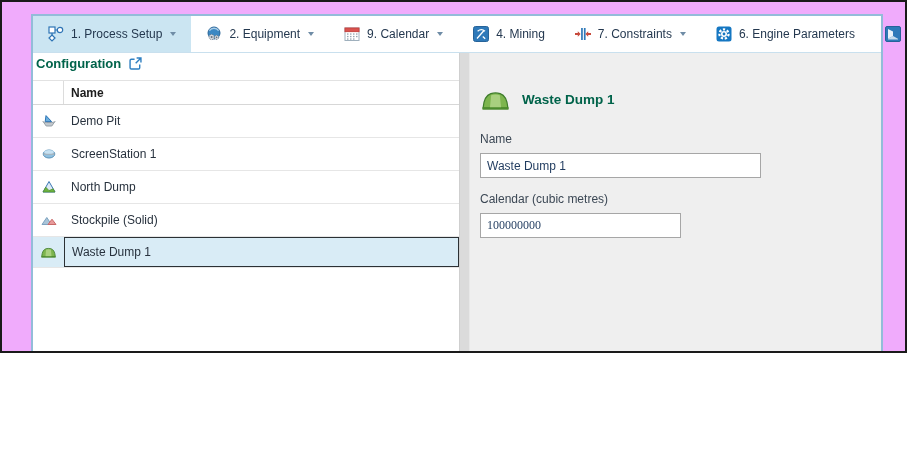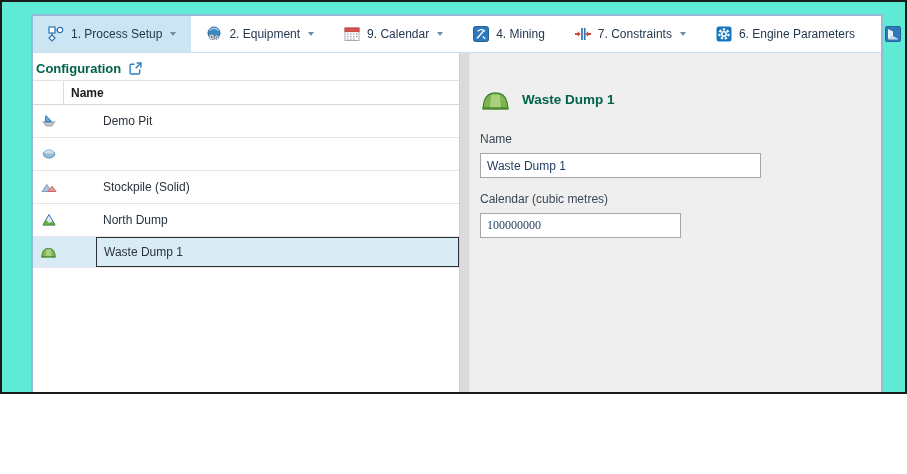--- a/index.html
+++ b/index.html
@@ -1,39 +1,39 @@
 <!DOCTYPE html>
 <html><head>
 <meta charset="utf-8">
 <style>
   * { margin:0; padding:0; box-sizing:border-box; }
   html,body { width:907px; height:474px; background:#fff; font-family:"Liberation Sans", sans-serif; }
-  .canvas { position:relative; width:907px; height:394px; background:#5eead4; border:2px solid #1a1a1a; overflow:hidden; }
+  .canvas { position:relative; width:907px; height:353px; background:#f0abfc; border:2px solid #1a1a1a; overflow:hidden; }
 
   .app-frame { position:absolute; left:29px; top:12px; width:852px; height:444px;
                border:2px solid #93bcd9; background:#fff; display:flex; flex-direction:column; }
 
   
   .tab-bar { height:37px; background:#fff; border-bottom:1px solid #c9e0ee; display:flex; align-items:stretch; flex:0 0 auto; }
   .tab { display:flex; align-items:center; gap:7px; padding:0 15px; font-size:12px; color:#24384f; white-space:nowrap; cursor:default; }
   .tab.selected { background:#cbe5f2; }
   .tab svg { flex:0 0 auto; display:block; }
   .caret { width:0; height:0; border-left:3.5px solid transparent; border-right:3.5px solid transparent; border-top:4px solid #6f8ca6; margin-left:1px; }
 
   
   .content { flex:1 1 auto; display:flex; min-height:0; }
 
   .left-panel { width:427px; flex:0 0 auto; background:#fff; display:flex; flex-direction:column; border-right:1px solid #cfcfcf; }
-  .config-header { height:27px; display:flex; align-items:center; gap:7px; padding:3px 0 0 3px; }
+  .config-header { height:27px; display:flex; gap:7px; padding:3px 0 0 3px; }
   .config-title { font-size:13px; font-weight:bold; color:#00634a; }
   .table-header { height:25px; display:flex; align-items:center; border-top:1px solid #e2e2e2; border-bottom:1px solid #d7d7d7; }
   .table-header .icon-col { width:31px; height:100%; border-right:1px solid #dcdcdc; }
   .table-header .name-col { flex:1; padding-left:7px; font-size:12px; font-weight:bold; color:#1c1c1c; }
 
-  .row { height:33px; display:flex; align-items:stretch; border-bottom:1px solid #e6e6e6; background:#fff;gap:32px; }
+  .row { height:33px; display:flex; align-items:stretch; border-bottom:1px solid #e6e6e6; background:#fff; }
   .icon-cell { width:31px; display:flex; align-items:center; justify-content:center; flex:0 0 auto; }
   .name-cell { flex:1; display:flex; align-items:center; padding-left:7px; font-size:12px; color:#28323e; }
   .row.selected { background:#d9ecf6; height:31px; }
   .row.selected .name-cell { border:1px solid #2b3034; }
 
   .splitter { width:10px; flex:0 0 auto; background:#dbdbdb; position:relative; border-right:1px solid #e8e8e8; }
   .splitter .grip { position:absolute; left:3px; top:358px; width:3px; height:17px;
                     background:repeating-linear-gradient(to bottom,#4c4c4c 0 2px,transparent 2px 5px); }
 
   .right-panel { flex:1 1 auto; background:#efefef; padding:34px 0 0 10px; }
@@ -165,41 +165,42 @@
         </div>
 
         <div class="row">
           <div class="icon-cell">
             <svg width="16" height="16" viewBox="0 0 16 16">
               <ellipse cx="8" cy="8" rx="5.8" ry="4" fill="#8fc0e0" stroke="#5b92b8"></ellipse>
               <rect x="2.6" y="7.2" width="10.8" height="1.6" fill="#a8b2ba"></rect>
               <ellipse cx="8" cy="5.9" rx="4.8" ry="1.9" fill="#c6e1f2"></ellipse>
             </svg>
           </div>
-        </div>
-
+          <div class="name-cell">ScreenStation 1</div>
+        </div>
+
+
+        <div class="row">
+          <div class="icon-cell">
+            <svg width="16" height="16" viewBox="0 0 16 16">
+              <polygon points="8,2.5 14,13 2,13" fill="#ddeaf5" stroke="#3c78b4"></polygon>
+              <polygon points="4.8,8.2 2,13 14,13 12.2,9.8 8,11.6" fill="#6cb33f" stroke="#4d8c2e" stroke-width="0.7"></polygon>
+            </svg>
+          </div>
+          <div class="name-cell">North Dump</div>
+        </div>
 
         <div class="row">
           <div class="icon-cell">
             <svg width="16" height="16" viewBox="0 0 16 16">
               <polygon points="1,12.5 5.8,5.5 10.4,12.5" fill="#a9c4d8" stroke="#7da3c0"></polygon>
               <polygon points="7,12.5 11,7.2 15,12.5" fill="#e89a9a" stroke="#c96a6a"></polygon>
             </svg>
           </div>
           <div class="name-cell">Stockpile (Solid)</div>
-        </div>
-
-        <div class="row">
-          <div class="icon-cell">
-            <svg width="16" height="16" viewBox="0 0 16 16">
-              <polygon points="8,2.5 14,13 2,13" fill="#ddeaf5" stroke="#3c78b4"></polygon>
-              <polygon points="4.8,8.2 2,13 14,13 12.2,9.8 8,11.6" fill="#6cb33f" stroke="#4d8c2e" stroke-width="0.7"></polygon>
-            </svg>
-          </div>
-          <div class="name-cell">North Dump</div>
         </div>
 
         <div class="row selected">
           <div class="icon-cell">
             <svg width="17" height="14" viewBox="0 0 20 16">
               <path d="M2 13.5 Q2.6 5.6 7 4.2 Q10 3.4 13 4.2 Q17.4 5.6 18 13.5 Z" fill="#7db54e" stroke="#3f7d2c"></path>
               <path d="M7.2 5.2 Q10 4.4 12.8 5.2 L13.6 13.5 L6.4 13.5 Z" fill="#a9d07f"></path>
               <rect x="1.6" y="13" width="16.8" height="1.6" fill="#4d8c2e"></rect>
             </svg>
           </div>

